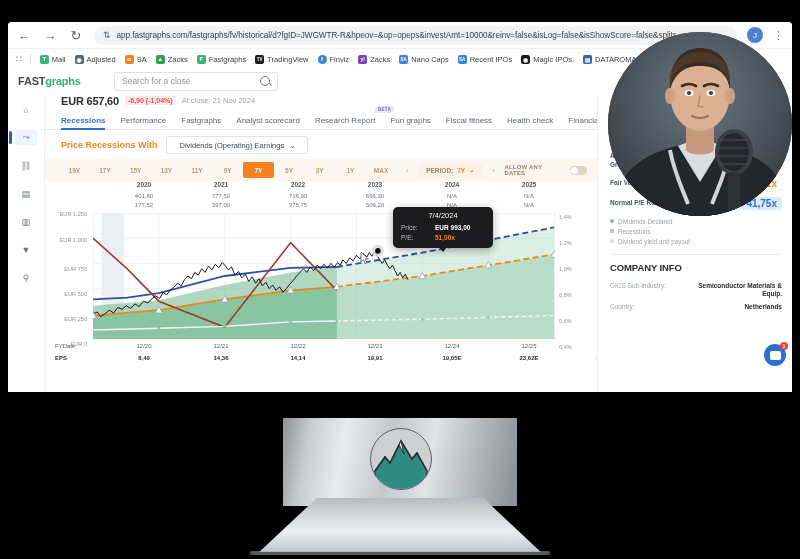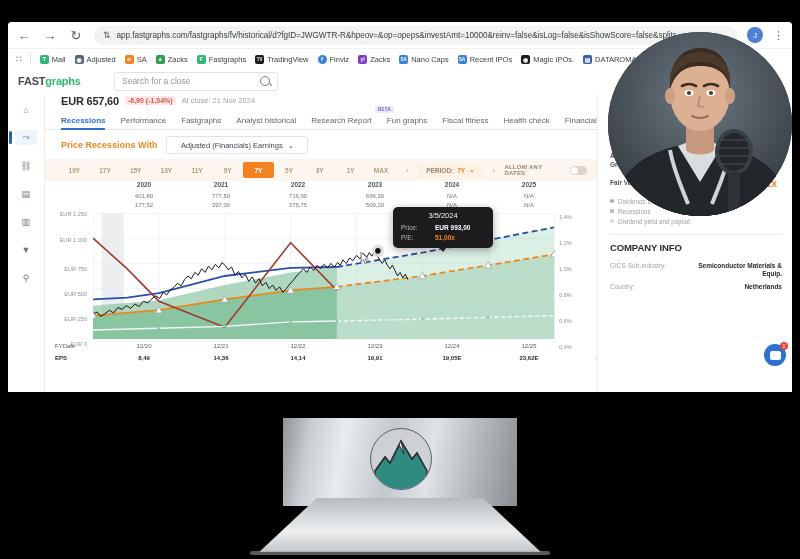--- a/index.html
+++ b/index.html
@@ -237,33 +237,33 @@
         <div class="tickerrow">
           <span class="tkprice">EUR 657,60</span>
           <span class="tkchg">-6,90 (-1,04%)</span>
           <span class="tkclose">At close: 21 Nov 2024</span>
         </div>
 
         <div class="tabs">
           <div class="tab active">Recessions</div>
           <div class="tab">Performance</div>
           <div class="tab">Fastgraphs</div>
-          <div class="tab">Analyst historical</div>
+          <div class="tab">Analyst scorecard</div>
           <div class="tab">Research Report</div>
           <div class="tab">Fun graphs</div>
           <div class="tab">Fiscal fitness</div>
           <div class="tab">Health check</div>
           <div class="tab">Financials</div>
           <div class="beta">BETA</div>
         </div>
 
         <div class="pcw">
           <span class="pcwlabel">Price Recessions With</span>
           <div class="pcwsel">
-            <span>Adjusted (Financials) Earnings</span>
+            <span>Dividends (Operating) Earnings</span>
             <span>⌄</span>
           </div>
         </div>
 
         <div class="periodbar">
           <div class="pbtn">19Y</div>
           <div class="pbtn">17Y</div>
           <div class="pbtn">15Y</div>
           <div class="pbtn">13Y</div>
           <div class="pbtn">11Y</div>
@@ -395,21 +395,21 @@
               <circle cx="333" cy="42" r="7" fill="#d8dadd" opacity=".85"></circle>
               <circle cx="333" cy="42" r="3.2" fill="#111"></circle>
             </svg>
 
             <svg style="position:absolute;left:57.5%;top:30%;width:12px;height:15px" viewBox="0 0 12 15">
               <path d="M2,1 L2,11 L4.4,8.6 L6.2,12.6 L8,11.8 L6.2,8 L9.4,8 Z" fill="#ffffff" stroke="#6b7680" stroke-width="1"></path>
             </svg>
           </div>
 
           <div class="tooltip" style="left:348px;top:26px;width:84px;">
-            <div class="tt-date">3/5/2024</div>
+            <div class="tt-date">7/4/2024</div>
             <div class="tt-row">
               <span class="tt-k">Price:</span>
               <span class="tt-v">EUR 993,00</span>
             </div>
             <div class="tt-row">
               <span class="tt-k">P/E:</span>
               <span class="tt-v or">51,00x</span>
             </div>
             <div class="tt-tail"></div>
           </div>
@@ -459,20 +459,24 @@
 
         <div class="ptitle">GRAPH KEY</div>
 
         <div class="krow">
           <span class="klab">Adjusted (Operating) Earnings Growth Rate:</span>
           <span class="kval gr">24,81%</span>
         </div>
         <div class="krow">
           <span class="klab">Fair Value Ratio</span>
           <span class="kval or">24,81x</span>
+        </div>
+        <div class="krow">
+          <span class="klab">Normal P/E Ratio:</span>
+          <span class="kval bl">41,75x</span>
         </div>
 
         <div class="legend">
           <div><span class="ldot" style="background:#7fc39a"></span><span>Dividends Declared</span></div>
           <div><span class="ldot" style="background:#b9c0c6;border-radius:1px"></span><span>Recessions</span></div>
           <div><span class="ldot" style="background:#d6dadd"></span><span>Dividend yield and payout</span></div>
         </div>
 
         <div class="hr"></div>
 

